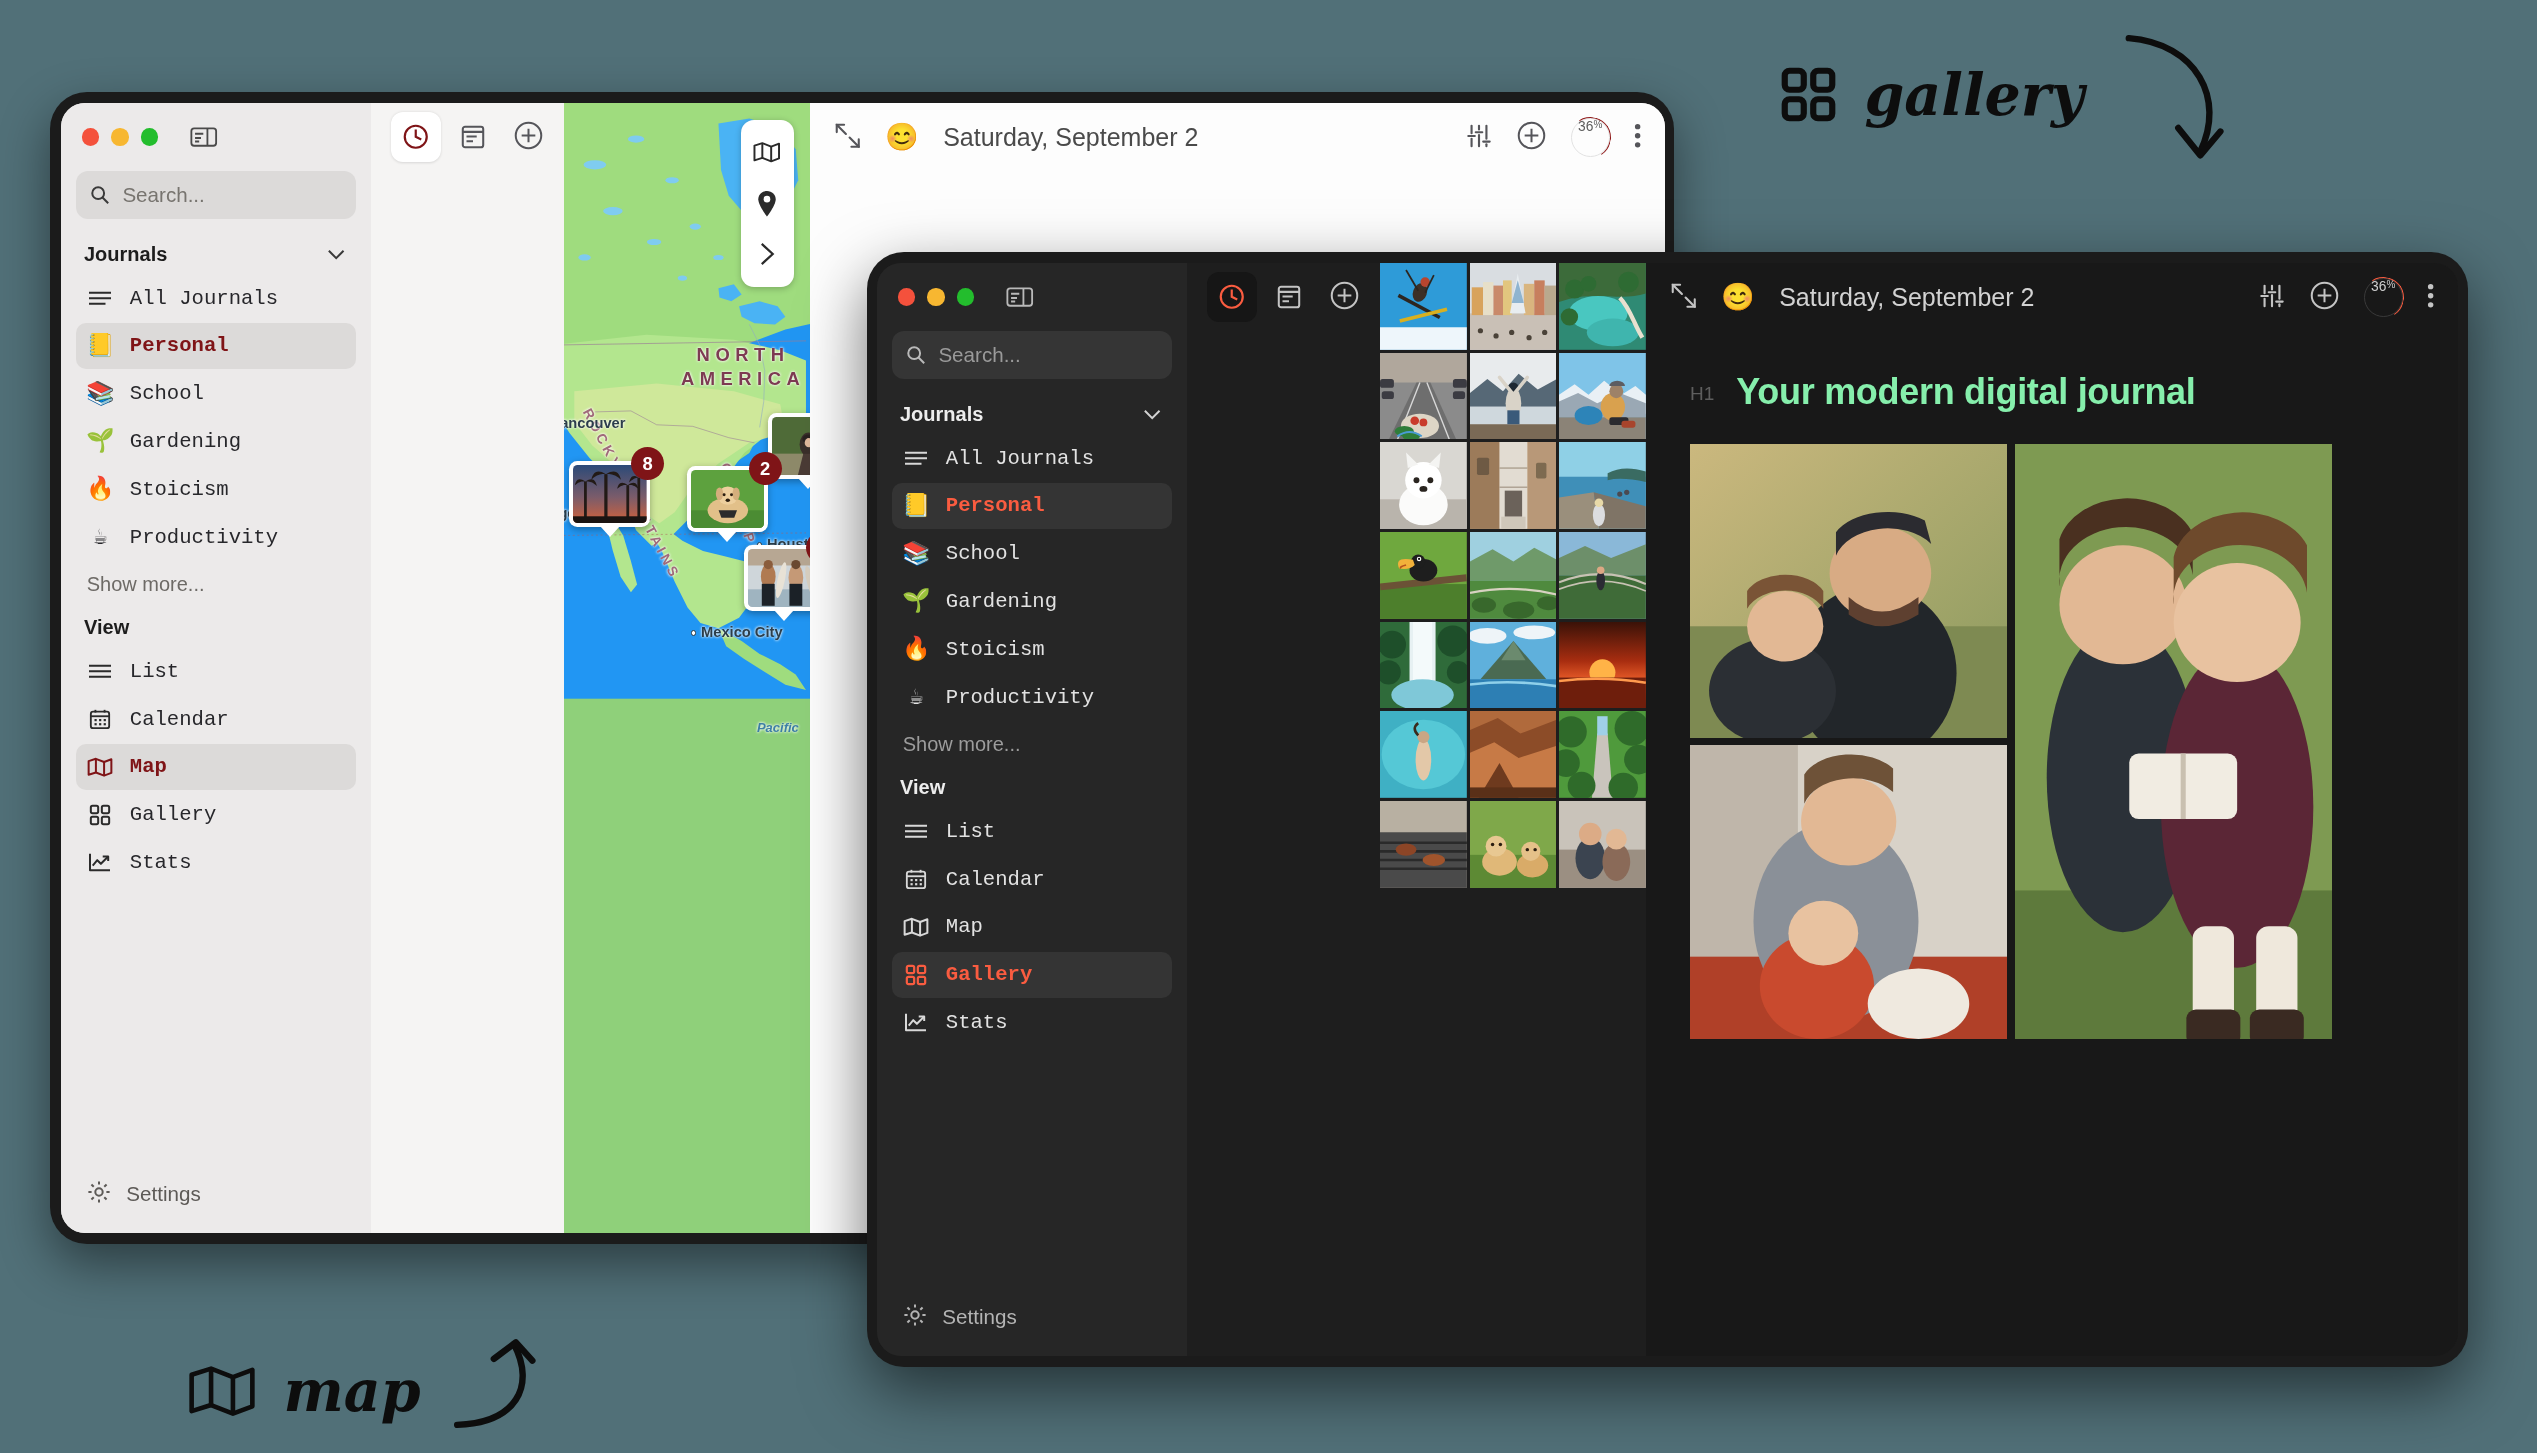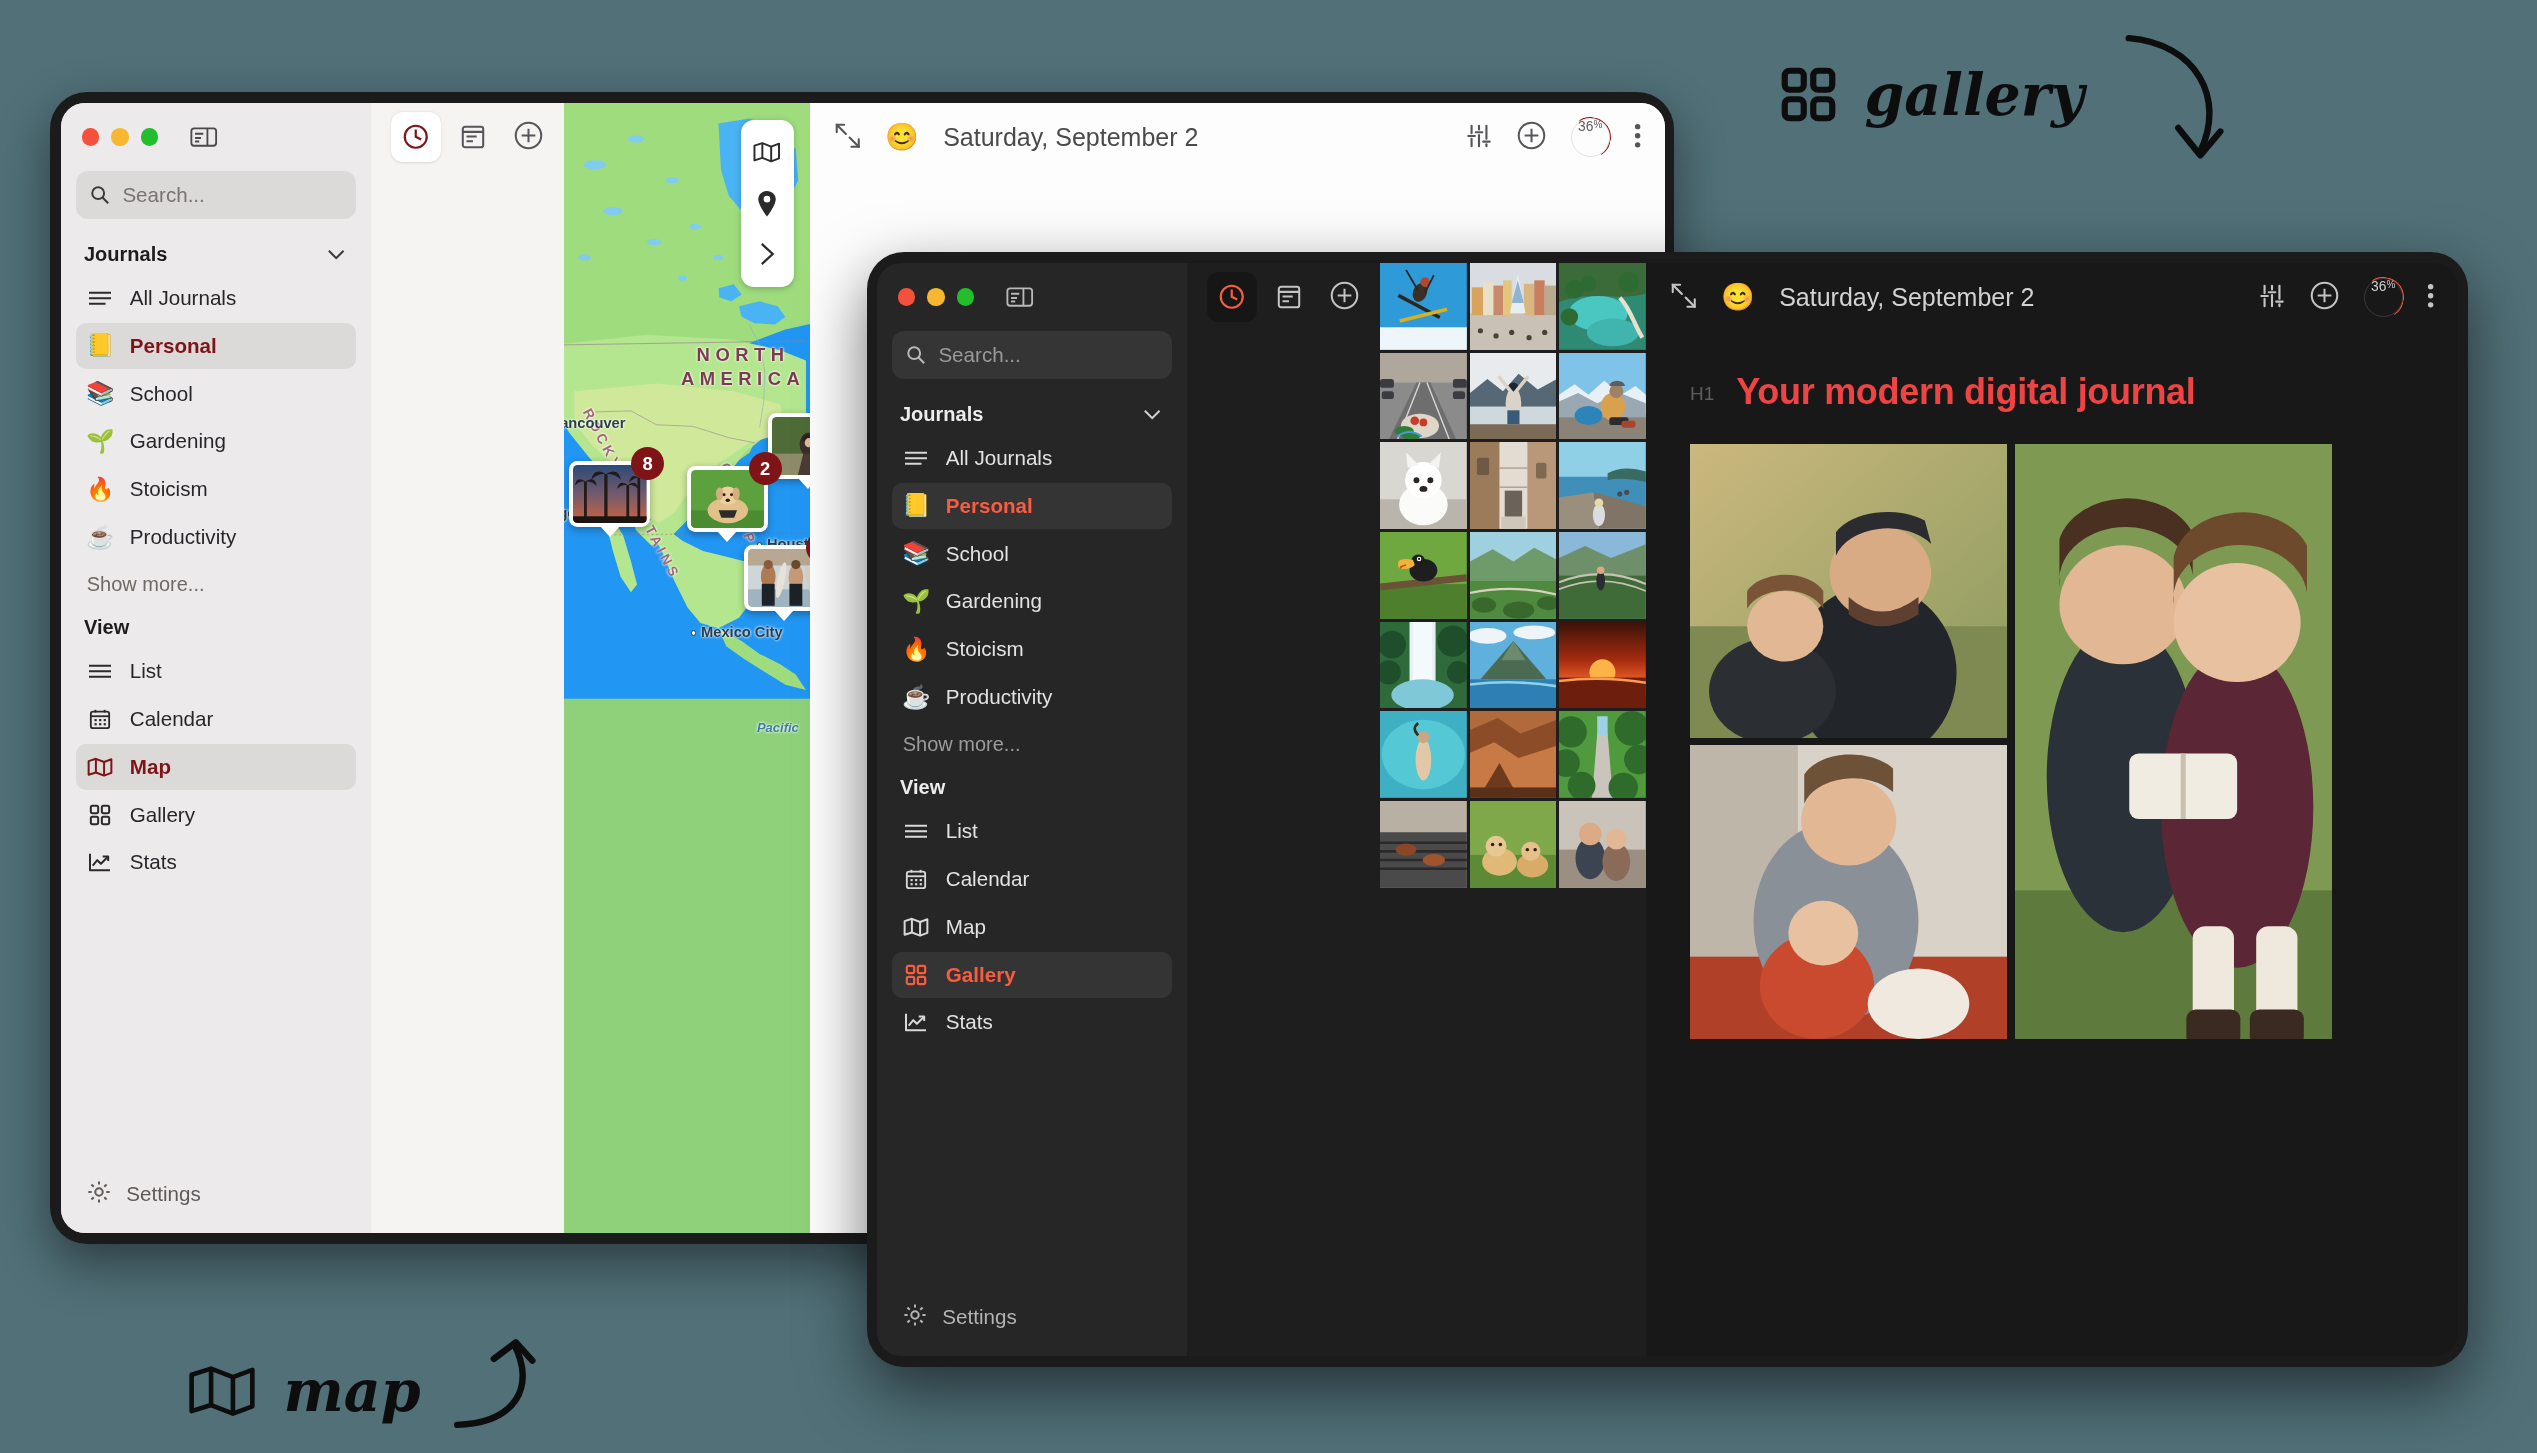--- a/index.html
+++ b/index.html
@@ -102,20 +102,21 @@
 
   .nav-item {
     display: flex;
     align-items: center;
     gap: 15.6px;
     height: 46px;
     border-radius: 10px;
     padding: 0 11px;
     font-size: 20.6px;
     margin-bottom: 1.8px;
+    font-family: Liberation Mono, monospace;
   }
   .sb-light .nav-item { color: #27272b; }
   .sb-dark  .nav-item { color: #e2e2e2; }
   .sb-light .nav-item.active { background: #dcdad9; color: #7f1417; font-weight: bold; }
   .sb-dark  .nav-item.active { background: #343434; color: #fa5c40; font-weight: bold; }
   .nav-item .emoji { font-size: 23px; width: 27.5px; text-align: center; }
   .nav-item .glyph { width: 27.5px; display: flex; align-items: center; justify-content: center; }
 
   .showmore {
     padding: 11px 11px;
@@ -257,21 +258,21 @@
     border: 1.8px solid transparent;
     border-top-color: #8f1a1a;
     border-right-color: #8f1a1a;
     transform: rotate(12deg);
   }
   .ed-dark .ring::before { border-top-color: #fa5c40; border-right-color: #fa5c40; }
 
   .ed-body { padding: 40px 44px 0 44px; overflow: hidden; }
   .h1row { display: flex; align-items: flex-start; gap: 22px; margin-bottom: 31px; }
   .h1tag { font-size: 19px; color: #5e5e5e; padding-top: 12px; }
-  .h1text { font-size: 36px; font-weight: bold; color: #ef4444; letter-spacing: -0.3px; }
+  .h1text { font-size: 36px; font-weight: bold; color: #86efac; letter-spacing: -0.3px; }
   .para { font-size: 23px; line-height: 1.45; color: #c9c9c9; max-width: 642px; margin-bottom: 31px; }
 
   .photo-grid {
     display: grid;
     grid-template-columns: 1fr 1fr;
     grid-template-rows: 294px 294px;
     gap: 7.3px;
     width: 642px;
   }
   .pg-a { grid-column: 1; grid-row: 1; }

